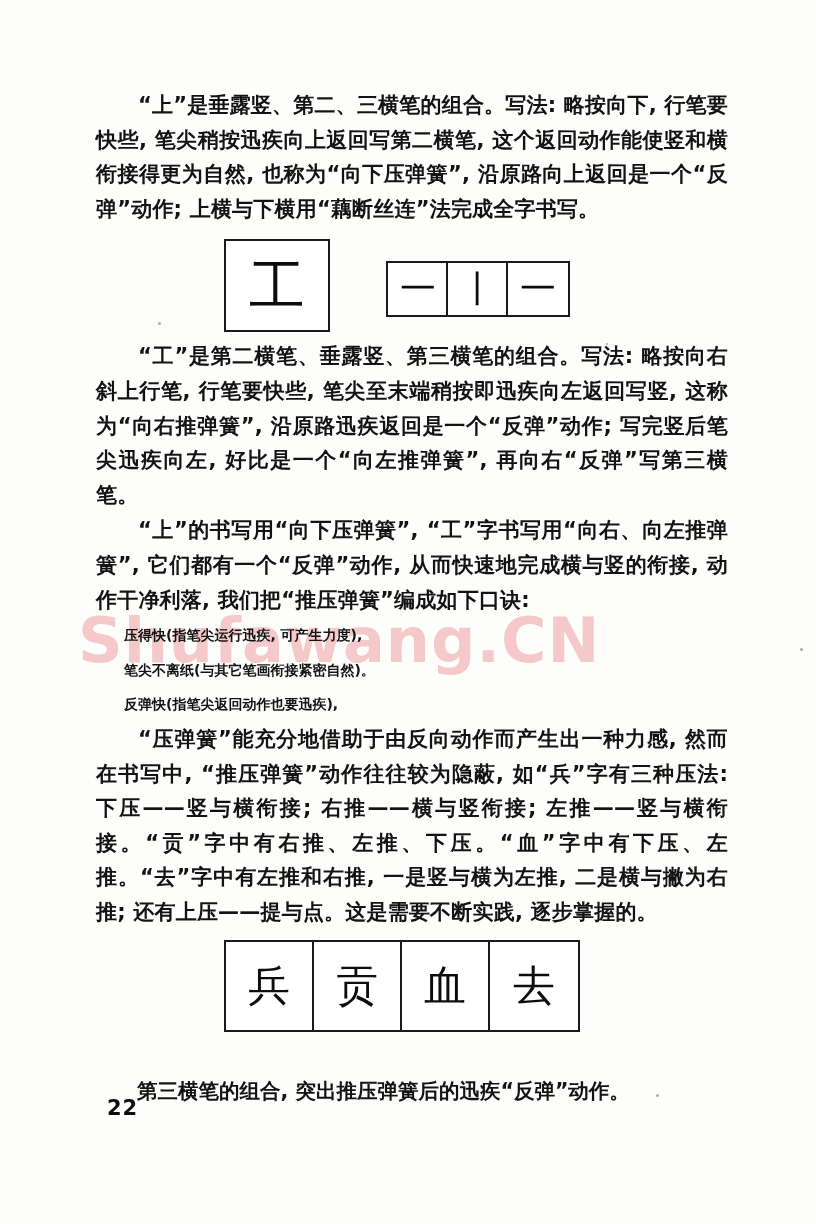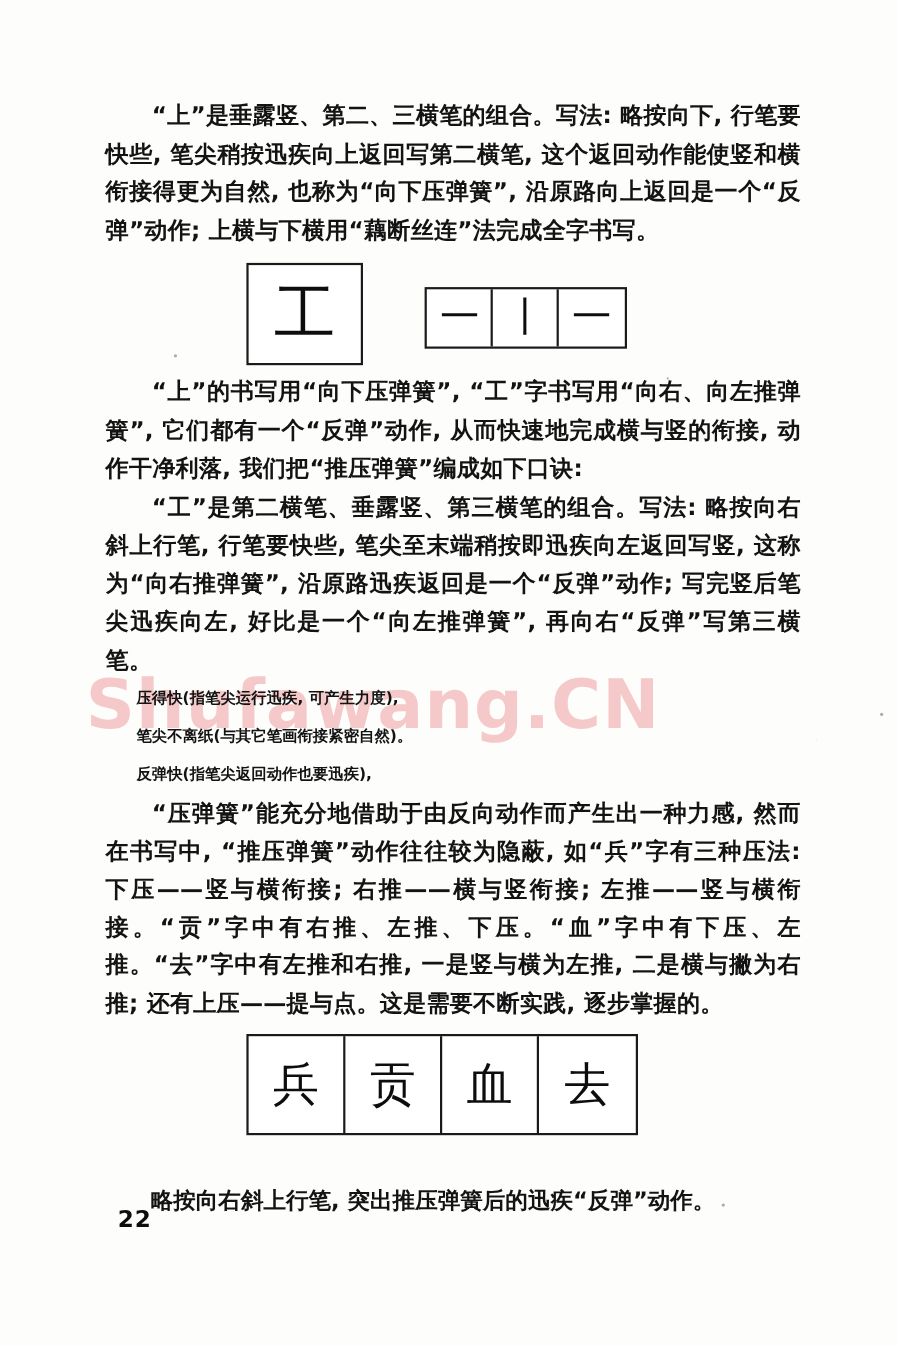--- a/index.html
+++ b/index.html
@@ -226,23 +226,23 @@
           <div class="cell">
             <span class="glyph cell">丨</span>
           </div>
           <div class="cell">
             <span class="glyph cell">一</span>
           </div>
         </div>
       </div>
     </div>
 
+    <p class="para indent">“工”是第二横笔、垂露竖、第三横笔的组合。写法: 略按向右斜上行笔, 行笔要快些, 笔尖至末端稍按即迅疾向左返回写竖, 这称为“向右推弹簧”, 沿原路迅疾返回是一个“反弹”动作; 写完竖后笔尖迅疾向左, 好比是一个“向左推弹簧”, 再向右“反弹”写第三横笔。</p>
+
     <p class="para indent">“上”的书写用“向下压弹簧”, “工”字书写用“向右、向左推弹簧”, 它们都有一个“反弹”动作, 从而快速地完成横与竖的衔接, 动作干净利落, 我们把“推压弹簧”编成如下口诀:</p>
-
-    <p class="para indent">“工”是第二横笔、垂露竖、第三横笔的组合。写法: 略按向右斜上行笔, 行笔要快些, 笔尖至末端稍按即迅疾向左返回写竖, 这称为“向右推弹簧”, 沿原路迅疾返回是一个“反弹”动作; 写完竖后笔尖迅疾向左, 好比是一个“向左推弹簧”, 再向右“反弹”写第三横笔。</p>
 
     <p class="mnemonic">压得快(指笔尖运行迅疾, 可产生力度),</p>
     <p class="mnemonic">笔尖不离纸(与其它笔画衔接紧密自然)。</p>
     <p class="mnemonic">反弹快(指笔尖返回动作也要迅疾),</p>
 
     <p class="para indent">“压弹簧”能充分地借助于由反向动作而产生出一种力感, 然而在书写中, “推压弹簧”动作往往较为隐蔽, 如“兵”字有三种压法: 下压——竖与横衔接; 右推——横与竖衔接; 左推——竖与横衔接。“贡”字中有右推、左推、下压。“血”字中有下压、左推。“去”字中有左推和右推, 一是竖与横为左推, 二是横与撇为右推; 还有上压——提与点。这是需要不断实践, 逐步掌握的。</p>
 
   </div>
 
   <div class="practice-wrap ink-blur">
@@ -255,17 +255,17 @@
       </div>
       <div class="cell">
         <span class="glyph mid">血</span>
       </div>
       <div class="cell">
         <span class="glyph mid">去</span>
       </div>
     </div>
   </div>
 
-  <p class="closing-line ink-blur">略按向右斜上行笔, 突出推压弹簧后的迅疾“反弹”动作。</p>
+  <p class="closing-line ink-blur">第三横笔的组合, 突出推压弹簧后的迅疾“反弹”动作。</p>
 
   <div class="page-number ink-blur">22</div>
 
 </div>
 
 </body></html>

